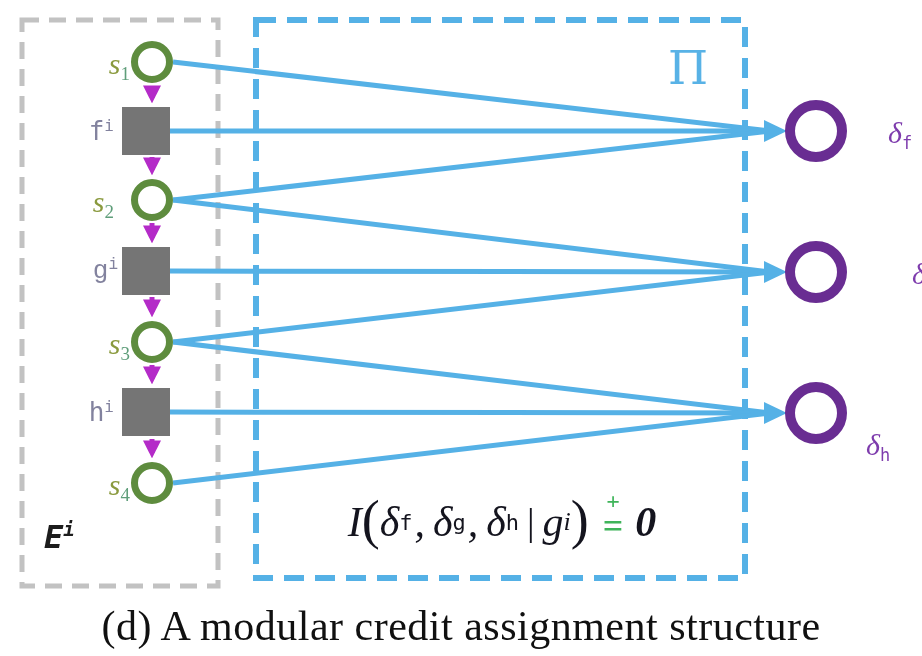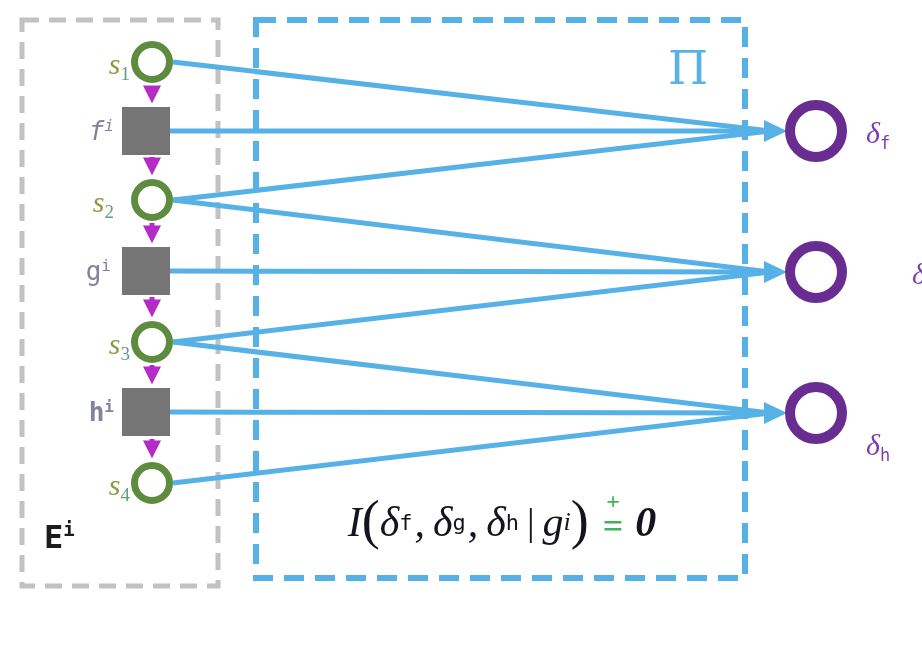--- a/index.html
+++ b/index.html
@@ -129,29 +129,29 @@
       <circle cx="816" cy="272" r="26"></circle>
       <circle cx="816" cy="413" r="26"></circle>
     </g>
   </svg>
 
   <div class="abs s-label" style="left:130px;top:66px;"><span>s</span><sub>1</sub></div>
   <div class="abs s-label" style="left:114px;top:204px;"><span>s</span><sub>2</sub></div>
   <div class="abs s-label" style="left:130px;top:346px;text-align:center;"><span>s</span><sub>3</sub></div>
   <div class="abs s-label" style="left:130px;top:487px;"><span>s</span><sub>4</sub></div>
 
-  <div class="abs m-label" style="left:114px;top:131px;font-style:italic;"><span>f</span><sup>i</sup></div>
-  <div class="abs m-label" style="left:111px;top:271px;"><span>g</span><sup>i</sup></div>
-  <div class="abs m-label" style="left:114px;top:412px;font-weight:bold;"><span>h</span><sup>i</sup></div>
+  <div class="abs m-label" style="left:114px;top:131px;"><span>f</span><sup>i</sup></div>
+  <div class="abs m-label" style="left:118px;top:271px;font-family:Liberation Mono, monospace;"><span>g</span><sup>i</sup></div>
+  <div class="abs m-label" style="left:114px;top:412px;"><span>h</span><sup>i</sup></div>
 
-  <div class="abs env-label" style="left:44px;top:537px;"><span>E</span><sup>i</sup></div>
+  <div class="abs env-label" style="left:44px;top:537px;font-style:italic;"><span>E</span><sup>i</sup></div>
 
   <div class="abs pi-label" style="left:688px;top:68px;">Π</div>
 
-  <div class="abs d-label" style="left:866px;top:134px;"><span>δ</span><sub>f</sub></div>
+  <div class="abs d-label" style="left:888px;top:134px;"><span>δ</span><sub>f</sub></div>
   <div class="abs d-label" style="left:912px;top:275px;"><span>δ</span><sub>g</sub></div>
   <div class="abs d-label" style="left:866px;top:416px;margin-top:30px;"><span>δ</span><sub>h</sub></div>
 
   <div class="abs formula" style="left:502px;top:522px;">
     <span>I</span>
       <span class="paren">(</span>
       <span>δ</span>
       <sub>f</sub>
       <span class="comma">,</span>
       <span>δ</span>
@@ -163,14 +163,15 @@
       <span>g</span>
       <sup class="gsup">i</sup>
       <span class="paren">)</span>
       <span class="defeq">
         <span class="plus">+</span>
         <span class="eq">=</span>
       </span>
       <span class="zero">0</span>
   </div>
 
+  <div class="abs caption">(d) A modular credit assignment structure</div>
 
 </div>
 
 </body></html>

